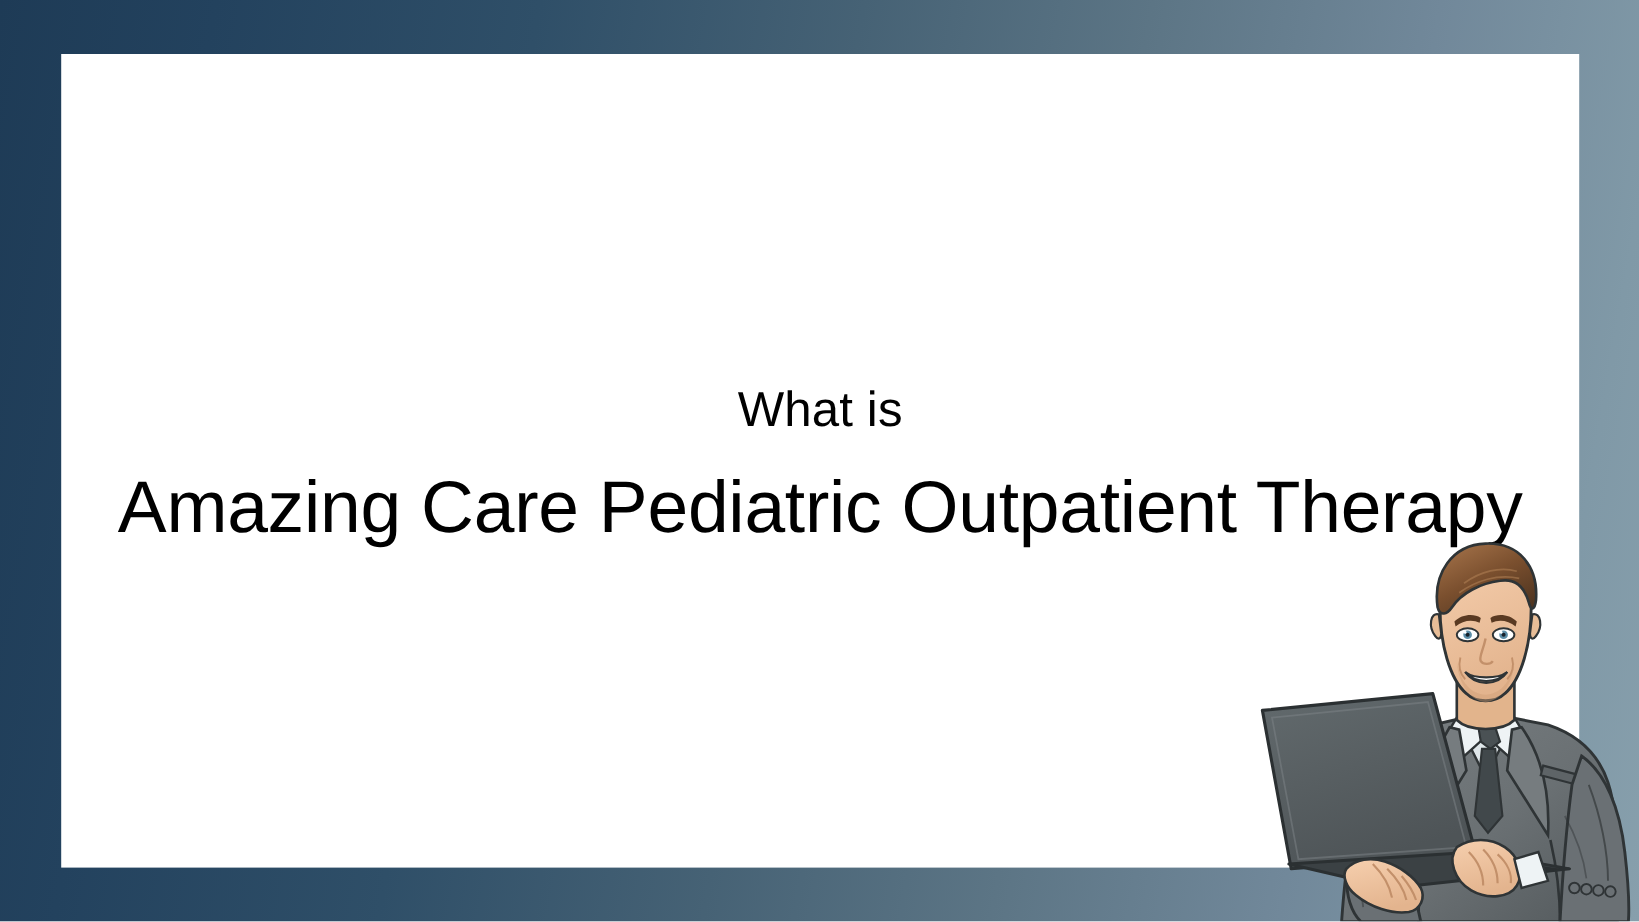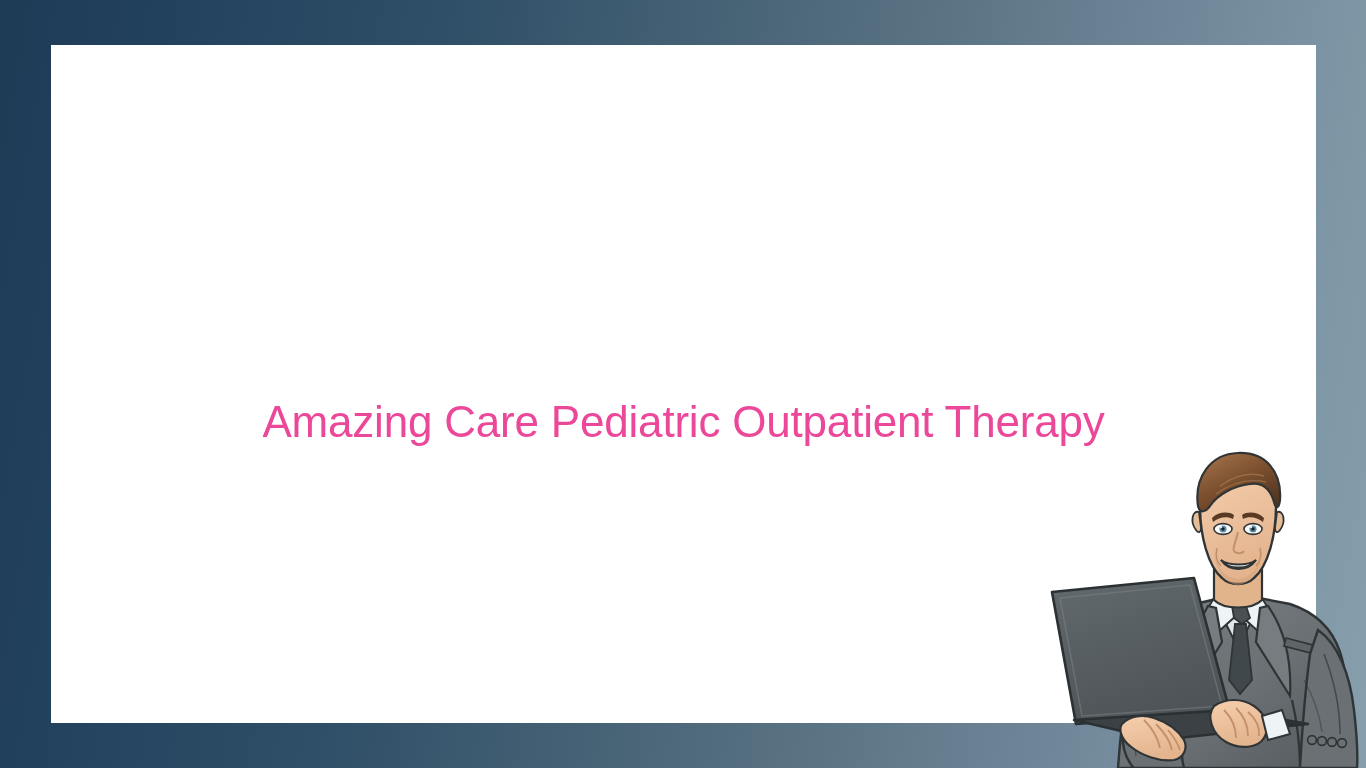--- a/index.html
+++ b/index.html
@@ -48,23 +48,23 @@
     font-weight: 400;
     letter-spacing: 0.1px;
   }
 
   #title-line {
     position: absolute;
     left: 0;
     top: 340px;
     width: 1265px;
     text-align: center;
-    font-size: 44px;
+    font-size: 61px;
     line-height: 74px;
-    color: #ec4899;
+    color: #000000;
     font-weight: 400;
     letter-spacing: -0.2px;
     white-space: nowrap;
   }
 
   
   #presenter {
     position: absolute;
     left: 1018px;
     top: 448px;
@@ -74,20 +74,21 @@
   }
   #presenter svg { display: block; }
 </style>
 </head>
 <body>
 
 <div id="slide">
 
   <div id="content-card">
 
+    <div id="subtitle-line">What is</div>
 
     <div id="title-line">Amazing Care Pediatric Outpatient Therapy</div>
 
   </div>
 
   <div id="presenter">
     <svg width="348" height="320" viewBox="0 0 348 320" xmlns="http://www.w3.org/2000/svg">
       <defs>
         <linearGradient id="suitGrad" x1="0" y1="0" x2="1" y2="1">
           <stop offset="0%" stop-color="#7b8184"></stop>

